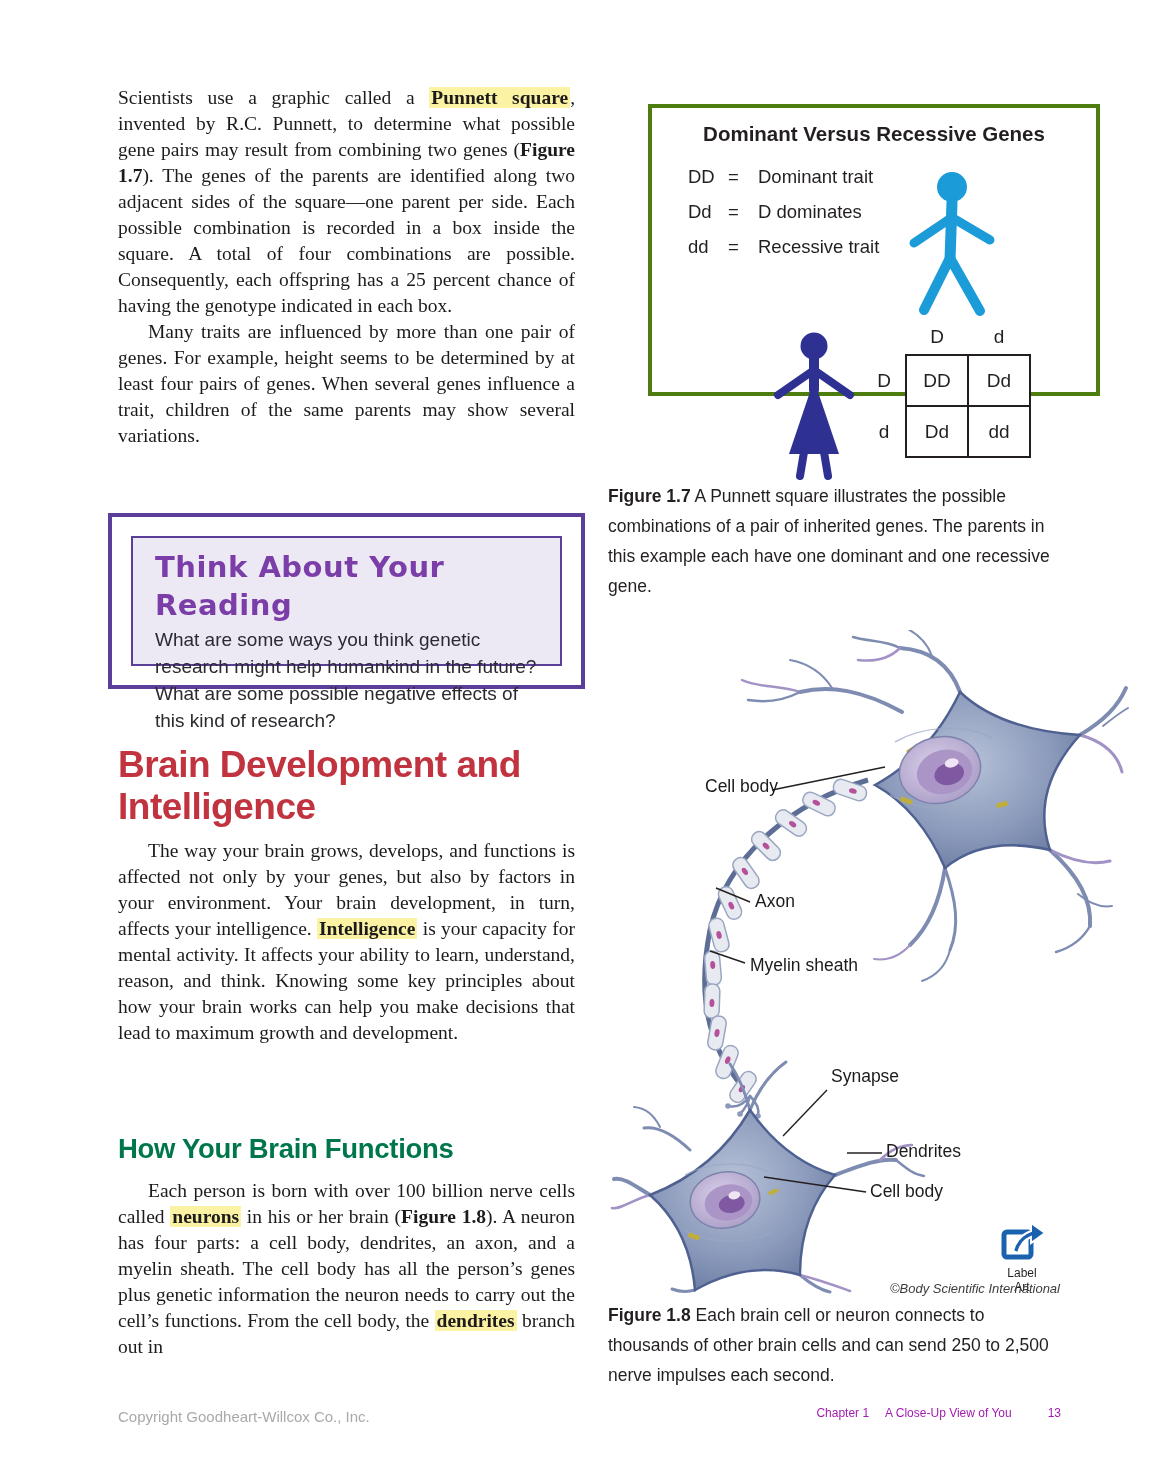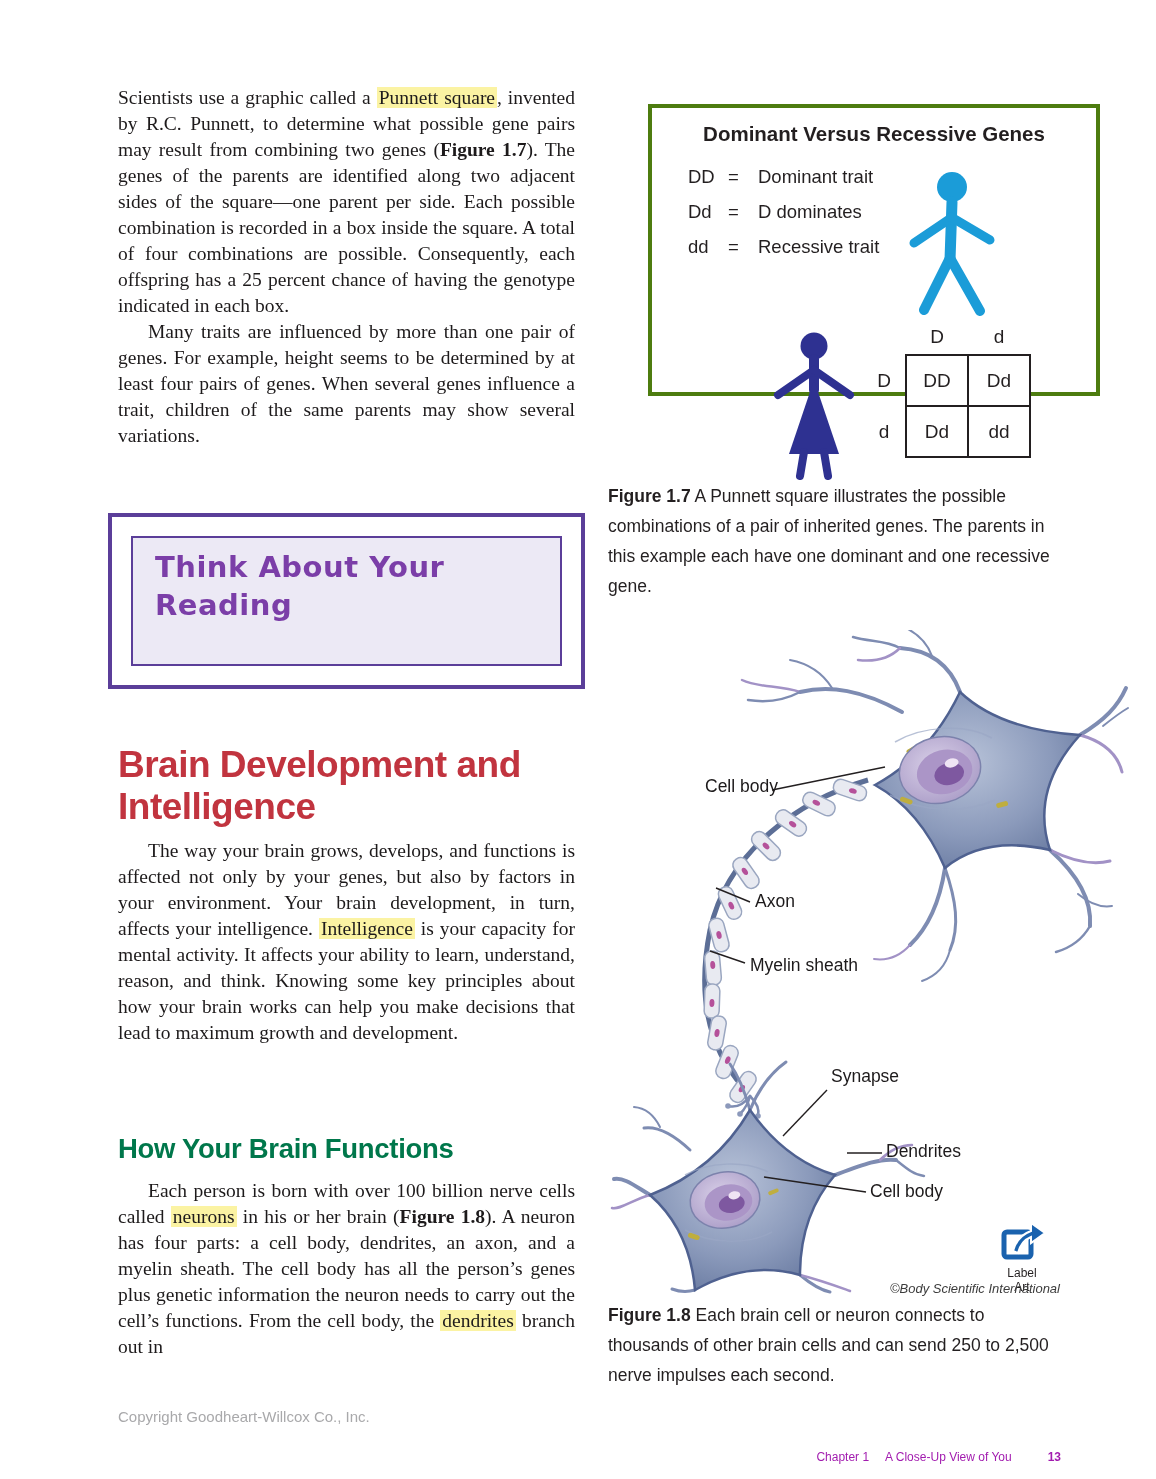--- a/index.html
+++ b/index.html
@@ -4,21 +4,21 @@
 <style>
   html,body{margin:0;padding:0;background:#ffffff;}
   .page{position:relative;width:1156px;height:1479px;background:#ffffff;overflow:hidden;
         font-family:"Liberation Serif", serif;color:#231f20;}
 
   
   .bodytext{position:absolute;width:457px;font-size:19.5px;line-height:26px;
             text-align:justify;color:#1d1a1b;}
   .bodytext p{margin:0;}
   .bodytext p.indent{text-indent:30px;}
-  .seg-hl{font-weight:normal;background:#fbf3a3;padding:0 2px;}
+  .seg-hl{font-weight:bold;background:#fbf3a3;padding:0 2px;}
   .seg-b{font-weight:bold;}
 
   
   .h-red{position:absolute;left:118px;top:744px;width:470px;margin:0;
          font-family:"Liberation Sans", sans-serif;font-weight:bold;
          font-size:37px;line-height:42px;color:#c1343f;letter-spacing:-0.5px;}
   .h-green{position:absolute;left:118px;top:1133px;width:470px;margin:0;
          font-family:"Liberation Sans", sans-serif;font-weight:bold;
          font-size:27.5px;line-height:32px;color:#00774b;letter-spacing:-0.3px;}
 
@@ -63,35 +63,36 @@
           font-style:italic;font-size:13px;color:#3c3c3c;}
   .label-art-text{position:absolute;left:996px;top:1266px;width:52px;text-align:center;
           font-family:"Liberation Sans", sans-serif;font-size:12px;line-height:14px;color:#231f20;}
 
   
   .footer-copy{position:absolute;left:118px;top:1408px;font-family:"Liberation Sans", sans-serif;
                font-size:15px;color:#a9a9ab;}
   .footer-right{position:absolute;right:95px;top:1406px;display:flex;align-items:baseline;
                 font-family:"Liberation Sans", sans-serif;font-size:12px;color:#a21caf;}
   .footer-right .section{margin-left:16px;text-align:center;}
-  .footer-right .pagenum{margin-left:36px;font-weight:bold;margin-top:44px;}
+  .footer-right .pagenum{margin-left:36px;font-weight:normal;}
 </style>
 </head>
 <body>
 
 <div class="page">
 
   <div class="bodytext" style="left:118px;top:85px;">
     <p><span>Scientists use a graphic called a </span><span class="seg-hl">Punnett square</span><span>, invented by R.C. Punnett, to determine what possible gene pairs may result from combining two genes (</span><span class="seg-b">Figure 1.7</span><span>). The genes of the parents are identified along two adjacent sides of the square—one parent per side. Each possible combination is recorded in a box inside the square. A total of four combinations are possible. Consequently, each offspring has a 25 percent chance of having the genotype indicated in each box.</span></p>
     <p class="indent"><span>Many traits are influenced by more than one pair of genes. For example, height seems to be determined by at least four pairs of genes. When several genes influence a trait, children of the same parents may show several variations.</span></p>
   </div>
 
   <aside class="think-box">
     <div class="think-inner">
       <h2 class="think-title">Think About Your Reading</h2>
+      <p class="think-body">What are some ways you think genetic research might help humankind in the future? What are some possible negative effects of this kind of research?</p>
     </div>
   </aside>
 
   <h1 class="h-red">Brain Development and Intelligence</h1>
 
   <div class="bodytext" style="left:118px;top:838px;">
     <p class="indent"><span>The way your brain grows, develops, and functions is affected not only by your genes, but also by factors in your environment. Your brain development, in turn, affects your intelligence. </span><span class="seg-hl">Intelligence</span><span> is your capacity for mental activity. It affects your ability to learn, understand, reason, and think. Knowing some key principles about how your brain works can help you make decisions that lead to maximum growth and development.</span></p>
   </div>
 
   <h2 class="h-green">How Your Brain Functions</h2>

